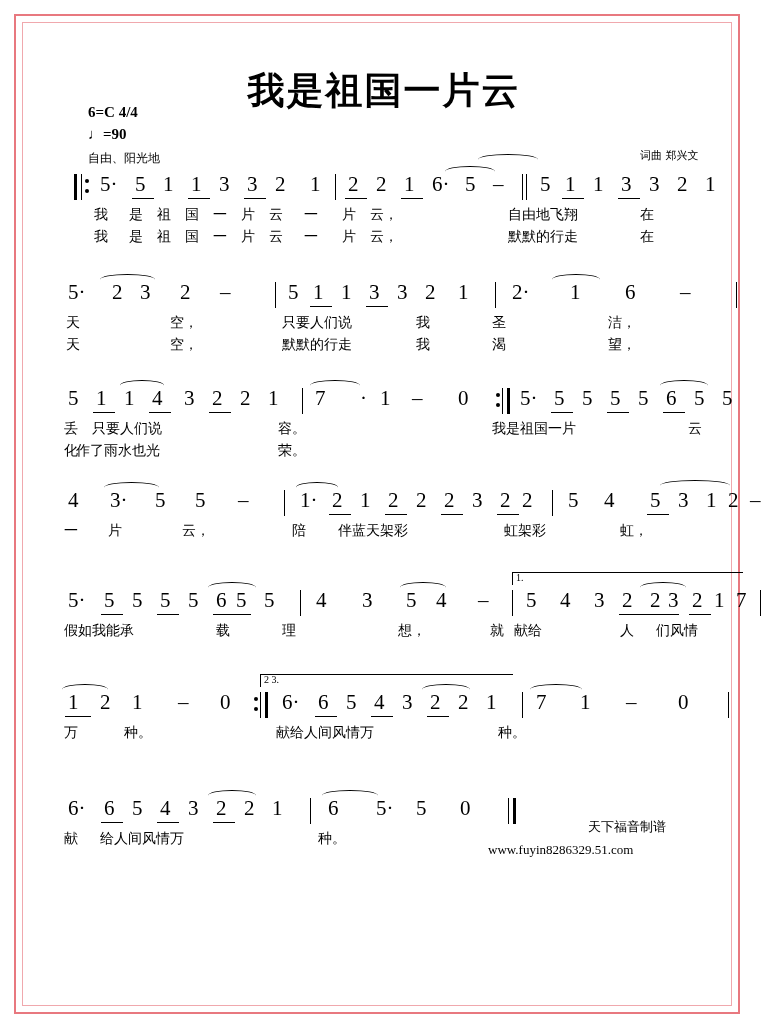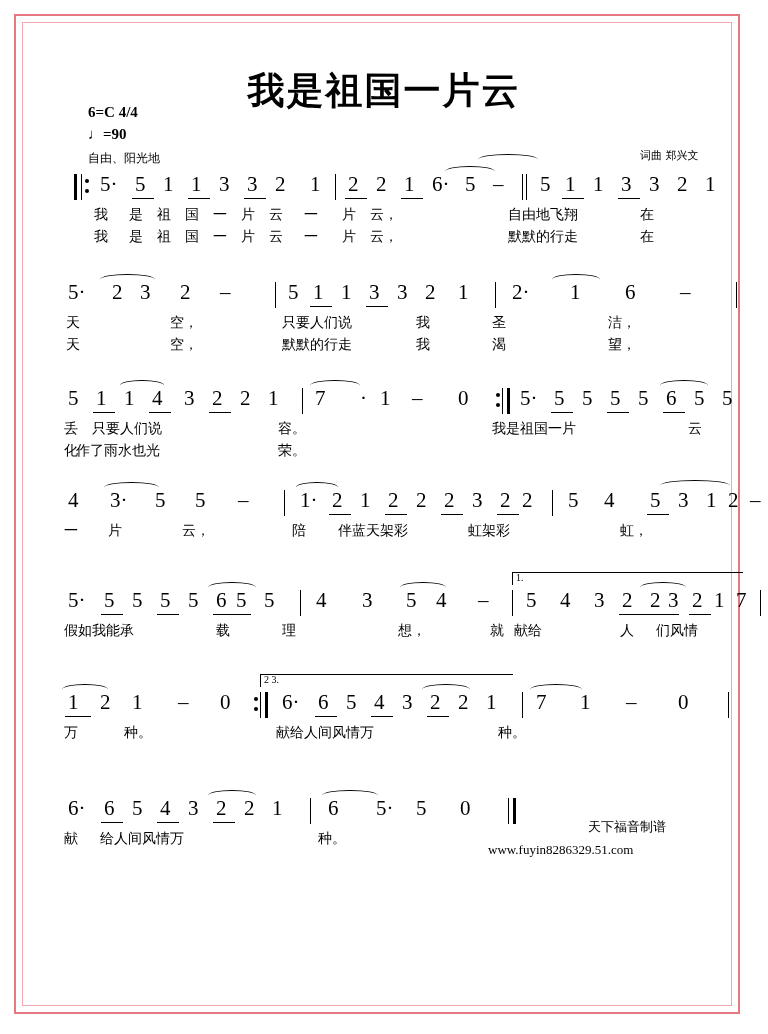--- a/index.html
+++ b/index.html
@@ -399,21 +399,21 @@
       <span class="n" style="left:690px;">–</span>
       <div class="beam" style="left:587px; top:26px; width:22px;"></div>
       <div class="slur" style="left:600px; top:-8px; width:70px;"></div>
     </div>
     <div class="lyricline">
       <span class="l" style="left:4px;">一</span>
       <span class="l" style="left:48px;">片</span>
       <span class="l" style="left:122px;">云，</span>
       <span class="l" style="left:232px;">陪</span>
       <span class="l" style="left:278px;">伴蓝天架彩</span>
-      <span class="l" style="left:408px;">虹架彩</span>
+      <span class="l" style="left:444px;">虹架彩</span>
       <span class="l" style="left:560px;">虹，</span>
     </div>
   </div>
 
   <div class="system" style="top:588px;">
     <div class="notes">
       <span class="n" style="left:8px;">5·</span>
       <span class="n" style="left:44px;">5</span>
       <span class="n" style="left:72px;">5</span>
       <span class="n" style="left:100px;">5</span>

